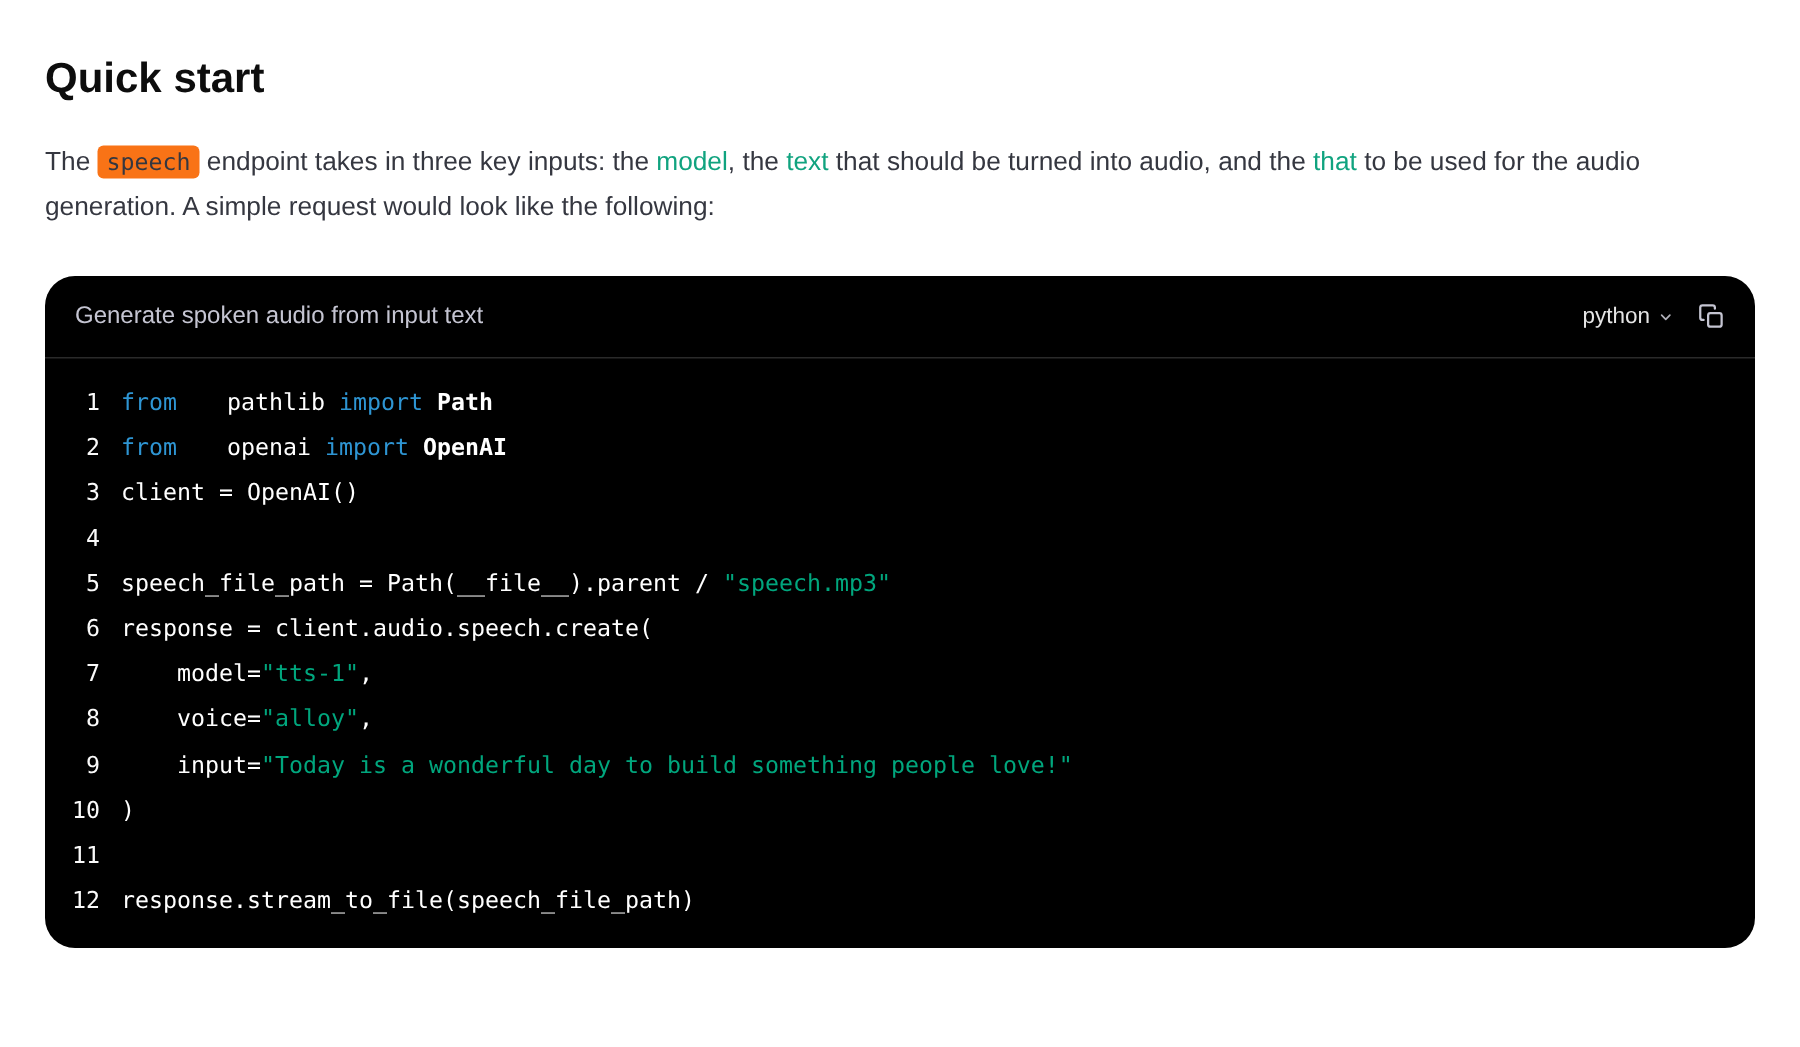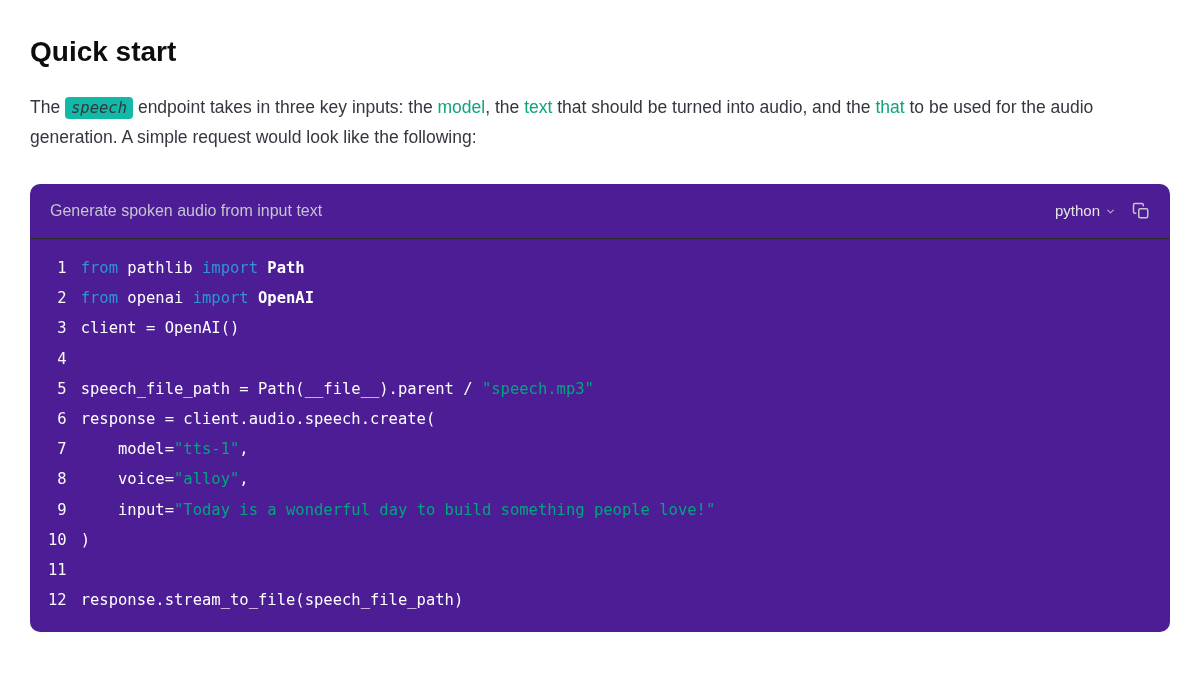--- a/index.html
+++ b/index.html
@@ -22,35 +22,34 @@
       margin-bottom: 18px;
     }
     p.intro {
       font-size: 17.5px;
       color: #353740;
       margin-bottom: 32px;
       line-height: 1.7;
     }
     .inline-code {
       font-family: ui-monospace, SFMono-Regular, "SF Mono", Menlo, Consolas, monospace;
-      background: #14b8a6;
+      background: #f97316;
       padding: 2px 6px;
       border-radius: 4px;
       font-size: 15.5px;
       color: #353740;
-      font-style: italic;
     }
     .link {
       color: #10a37f;
       text-decoration: none;
       cursor: pointer;
     }
     .code-block {
-      background: #4c1d95;
-      border-radius: 10px;
+      background: #000000;
+      border-radius: 20px;
       overflow: hidden;
       margin-top: 8px;
     }
     .code-header {
       display: flex;
       align-items: center;
       justify-content: space-between;
       padding: 14px 20px;
       border-bottom: 1px solid #2a2a2a;
       color: #c5c5d2;
@@ -97,21 +96,21 @@
       padding: 0 14px 0 18px;
       white-space: pre;
     }
     .code-lines {
       white-space: pre;
       color: #ffffff;
       padding-right: 20px;
     }
     .tok-keyword { color: #2e95d3; }
     .tok-import { color: #2e95d3; margin-top: 14px; }
-    .tok-module { color: #ffffff; }
+    .tok-module { color: #ffffff; padding-left: 24px; }
     .tok-class  { color: #ffffff; font-weight: 600; }
     .tok-string { color: #00a67d; }
     .tok-plain  { color: #ffffff; margin-top: 12px; }
   </style>
 </head>
 <body>
 
 <h2>Quick start</h2>
 
 <p class="intro">

